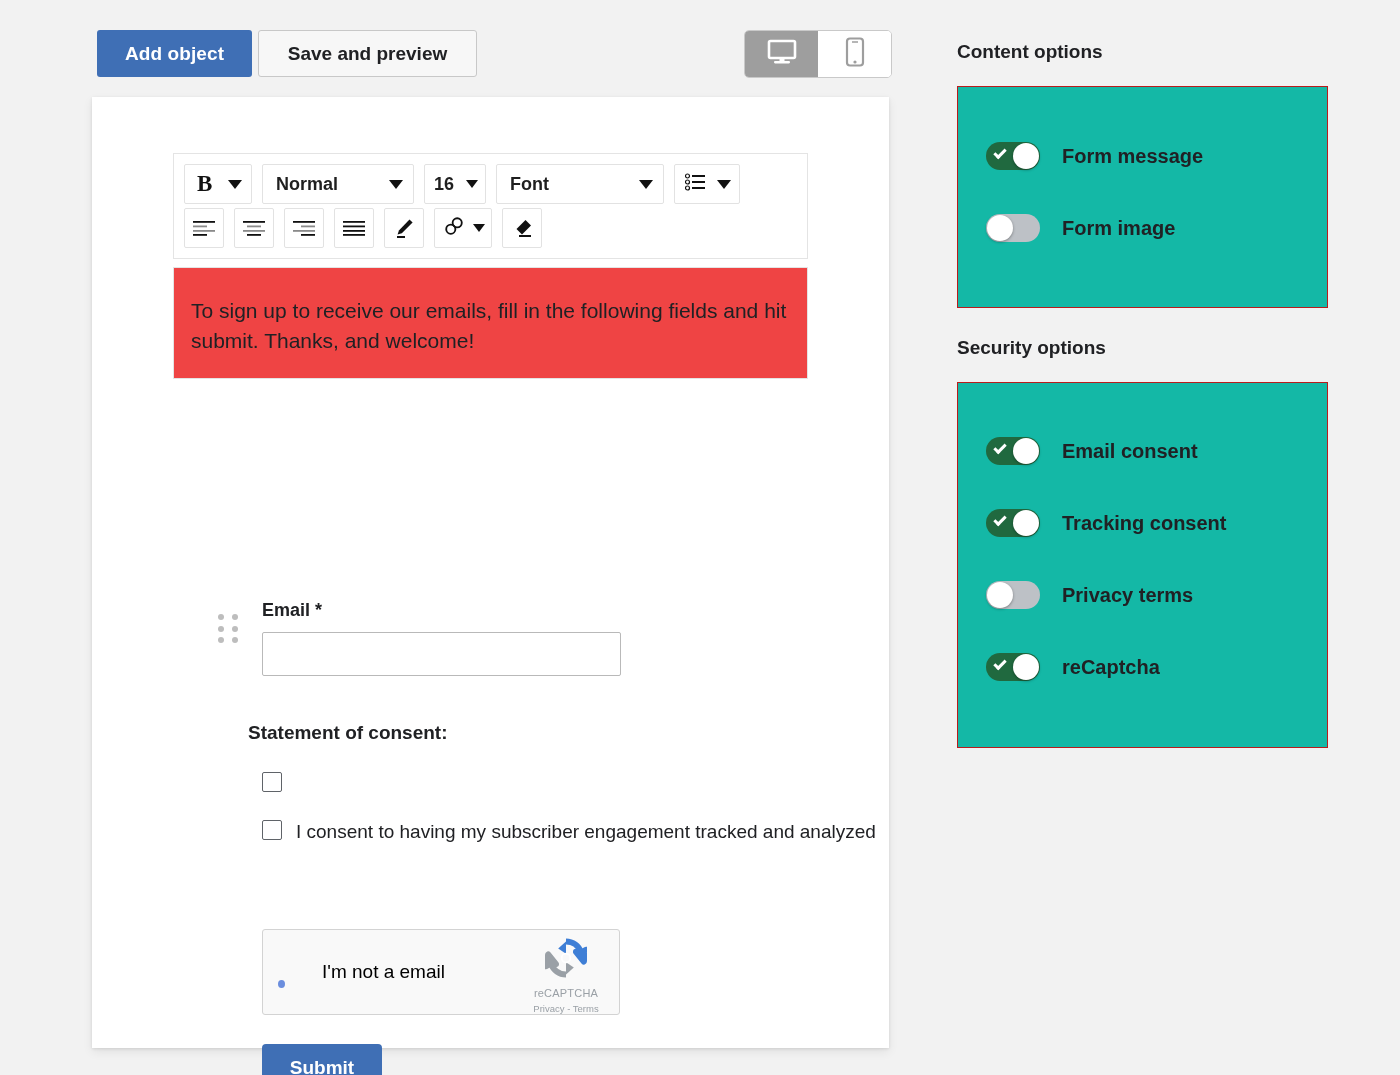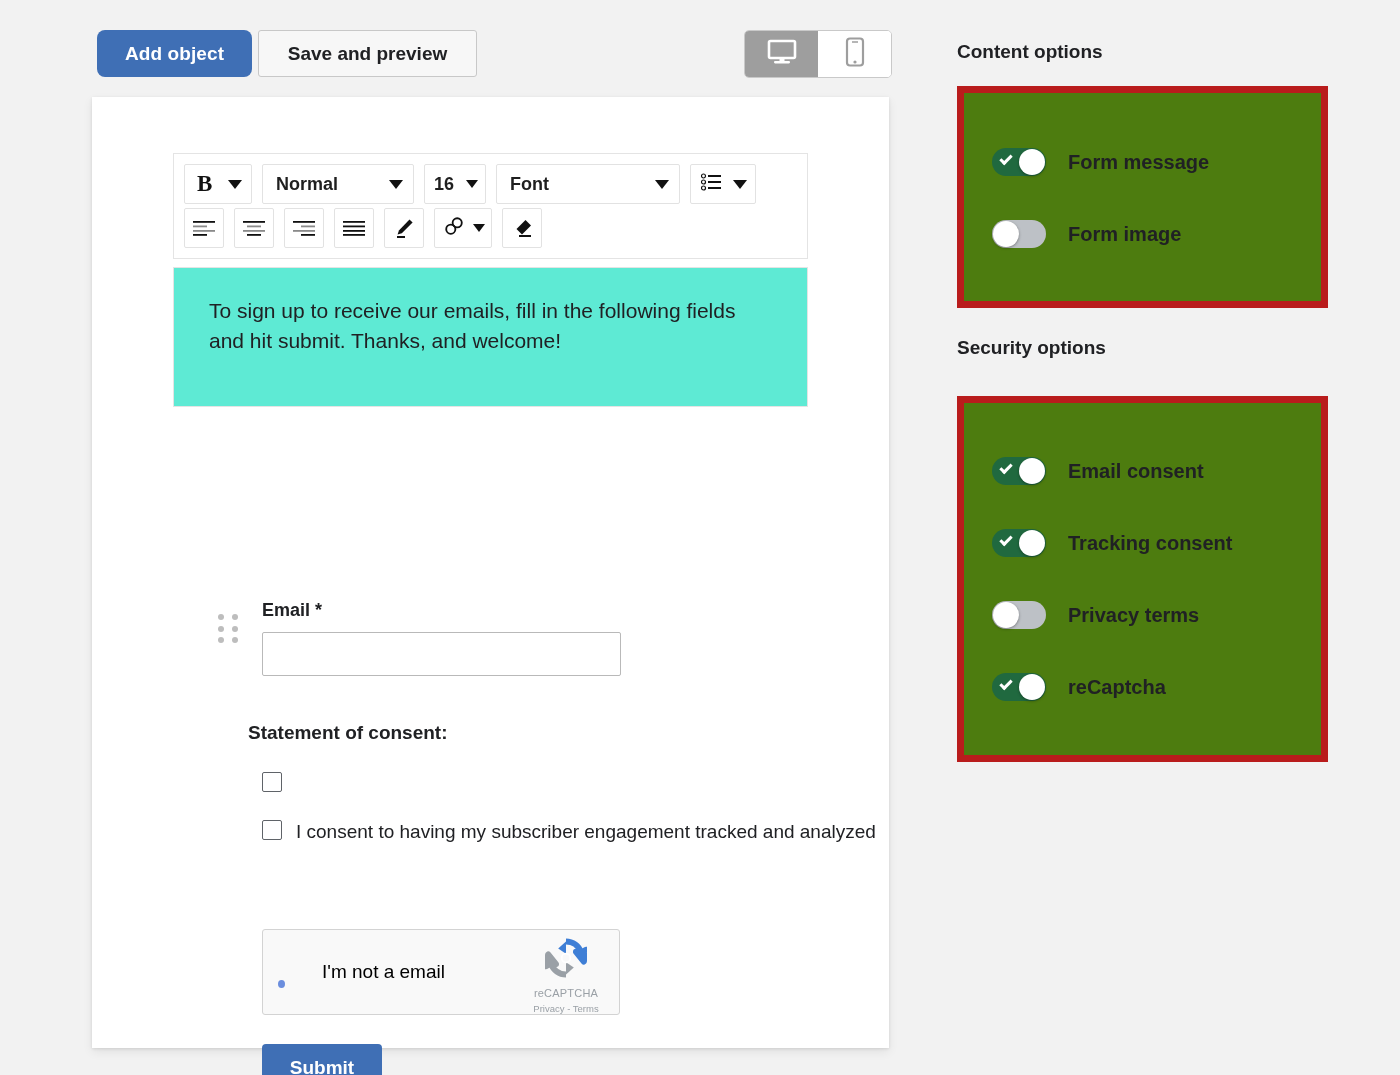--- a/index.html
+++ b/index.html
@@ -11,21 +11,21 @@
     -webkit-font-smoothing: antialiased;
   }
   .page { position: relative; width: 1400px; height: 1075px; overflow: hidden; }
 
   
   .topbar { position: absolute; left: 0; top: 0; width: 940px; height: 95px; }
   .btn-add {
     position: absolute; left: 97px; top: 30px;
     width: 155px; height: 47px;
     background: #3f6fb5; color: #fff;
-    border: none; border-radius: 8px;
+    border: none; border-radius: 3px;
     font-size: 19px; font-weight: bold;
     font-family: "Liberation Sans", sans-serif;
     cursor: pointer; letter-spacing: .1px;
   }
   .btn-save {
     position: absolute; left: 258px; top: 30px;
     width: 219px; height: 47px;
     background: #f7f7f7; color: #202124;
     border: 1px solid #c8c8c8; border-radius: 3px;
     font-size: 19px; font-weight: bold;
@@ -69,33 +69,33 @@
     display: flex; align-items: center; justify-content: center;
     cursor: pointer; border-radius: 2px;
   }
   .tb-ctl.sq { width: 40px; }
   .tb-bold { width: 68px; justify-content: space-between; padding: 0 9px 0 12px; }
   .tb-bold .bchar { font-family: "Liberation Serif", serif; font-weight: bold; font-size: 23px; color: #111; }
   .tb-sel { padding: 0 10px 0 13px; justify-content: space-between; }
   .tb-sel .lbl { font-size: 18px; font-weight: bold; color: #1f1f1f; }
   .w-normal { width: 152px; }
   .w-size   { width: 62px; padding: 0 7px 0 9px; }
-  .w-font   { width: 184px; }
+  .w-font   { width: 168px; }
   .w-list   { width: 66px; padding: 0 8px 0 10px; }
   .caret {
     width: 0; height: 0; border-left: 7px solid transparent;
     border-right: 7px solid transparent; border-top: 9px solid #111;
   }
   .caret.sm { border-left-width: 6px; border-right-width: 6px; border-top-width: 8px; }
 
   .editor-body {
     position: absolute; left: 81px; top: 170px;
-    width: 635px; height: 140px;
-    background: #5eead4; border: 1px solid #e4e4e4;
-    padding: 28px 35px;
+    width: 635px; height: 112px;
+    background: #ef4444; border: 1px solid #e4e4e4;
+    padding: 28px 17px;
   }
   .editor-text {
     font-size: 21px; line-height: 30px; color: #202124;
     margin: 0;
   }
 
   
   .drag-handle {
     position: absolute; left: 126px; top: 517px;
     width: 20px; height: 30px;
@@ -153,21 +153,21 @@
     background: #3f6fb5; color: #fff; border: none; border-radius: 4px;
     font-size: 19px; font-weight: bold; cursor: pointer;
     font-family: "Liberation Sans", sans-serif;
   }
 
   
   .panel-title {
     position: absolute; font-size: 19px; font-weight: bold; color: #202124;
   }
   .panel-card {
-    position: absolute; background: #4d7c0f; border: 7px solid #b91c1c;
+    position: absolute; background: #14b8a6; border: 1px solid #b91c1c;
   }
   .opt-row { position: absolute; display: flex; align-items: center; gap: 22px; }
   .toggle {
     position: relative; width: 54px; height: 28px; border-radius: 14px;
     cursor: pointer; flex: none;
   }
   .toggle.on  { background: #20693f; }
   .toggle.off { background: #bdc1c6; }
   .toggle .knob {
     position: absolute; top: 1px; width: 26px; height: 26px;
@@ -363,21 +363,21 @@
     </div>
     <div class="opt-row" style="left:28px; top:127px;">
       <span class="toggle off">
         <span class="knob"></span>
       </span>
       <span class="opt-label">Form image</span>
     </div>
   </div>
 
   <div class="panel-title" style="left:957px; top:337px;">Security options</div>
-  <div class="panel-card" style="left:957px; top:382px; width:371px; height:366px;margin-top:14px;">
+  <div class="panel-card" style="left:957px; top:382px; width:371px; height:366px;">
     <div class="opt-row" style="left:28px; top:54px;">
       <span class="toggle on">
         <span class="tick"></span>
         <span class="knob"></span>
       </span>
       <span class="opt-label">Email consent</span>
     </div>
     <div class="opt-row" style="left:28px; top:126px;">
       <span class="toggle on">
         <span class="tick"></span>

